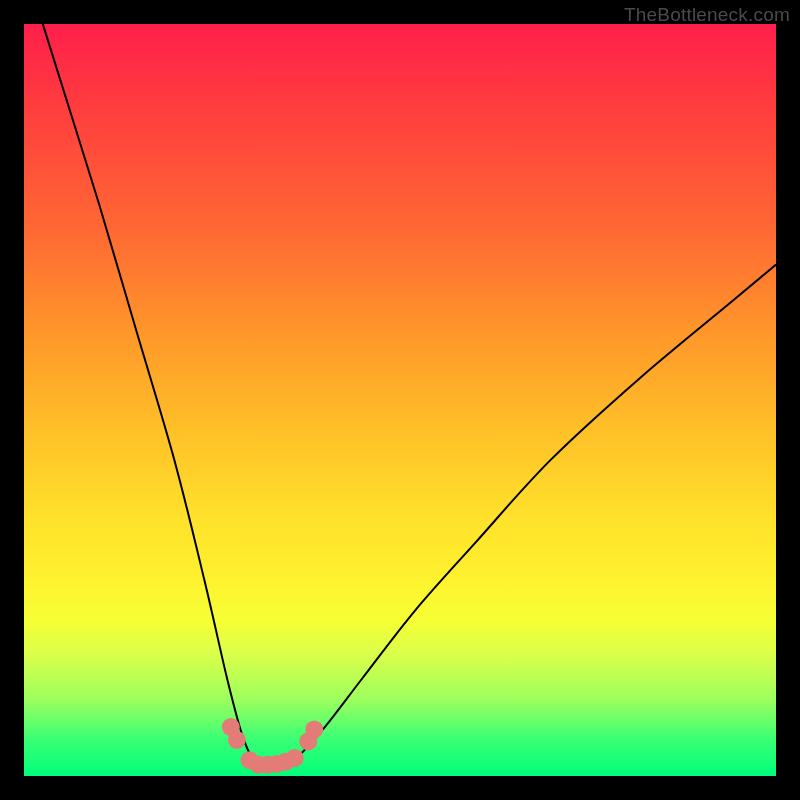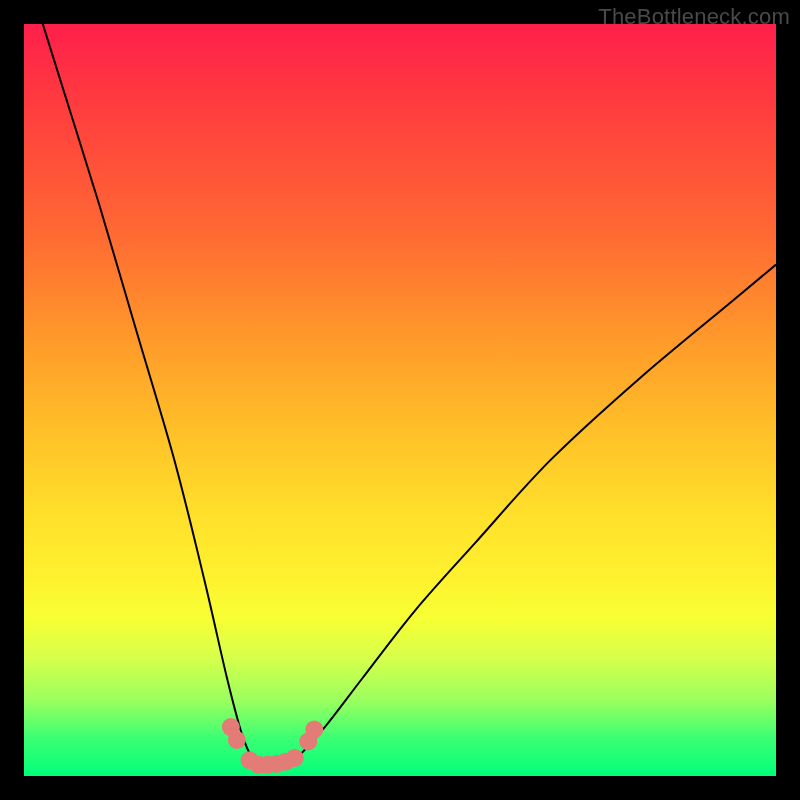--- a/index.html
+++ b/index.html
@@ -39,21 +39,21 @@
       #9aff5e 90%,
       #3bff74 95%,
       #00ff7a 100%
     );
   }
   .watermark {
     position: absolute;
     top: 4px;
     right: 10px;
     color: #4a4a4a;
-    font-size: 22px;
+    font-size: 19px;
     font-weight: 500;
     letter-spacing: 0.2px;
     user-select: none;
   }
   svg.curve {
     position: absolute;
     left: 0;
     top: 0;
     width: 752px;
     height: 752px;

